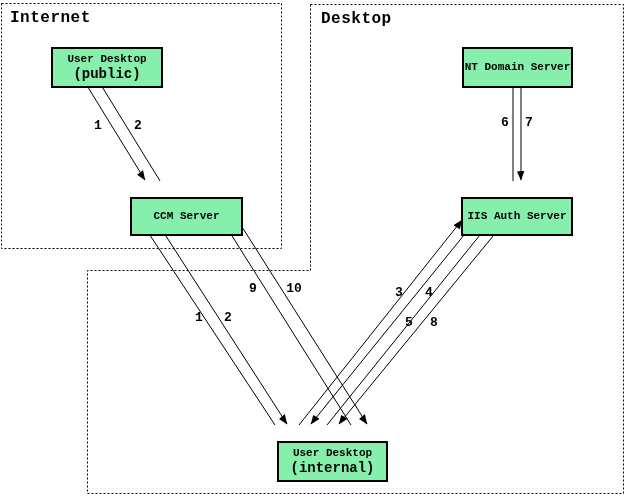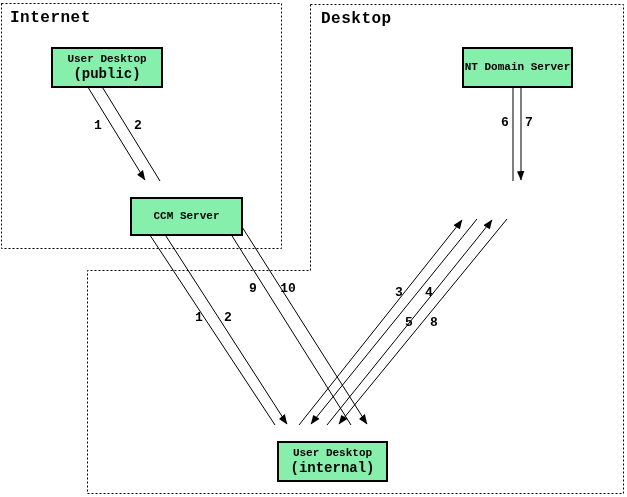--- a/index.html
+++ b/index.html
@@ -75,37 +75,40 @@
   </div>
 
   <div class="node" style="left:462px;top:31px;width:111px;height:41px;">
     <span class="node-title">NT Domain Server</span>
   </div>
 
   <div class="node" style="left:130px;top:181px;width:113px;height:39px;">
     <span class="node-title">CCM Server</span>
   </div>
 
+  <div class="node" style="left:461px;top:181px;width:112px;height:39px;">
+    <span class="node-title">IIS Auth Server</span>
+  </div>
 
   <div class="node" style="left:277px;top:425px;width:111px;height:41px;">
     <span class="node-title">User Desktop</span>
     <span class="node-sub">(internal)</span>
   </div>
 
   <span class="edge-num" style="left:98px;top:125px;">1</span>
   <span class="edge-num" style="left:138px;top:125px;">2</span>
 
   <span class="edge-num" style="left:505px;top:122px;">6</span>
   <span class="edge-num" style="left:529px;top:122px;">7</span>
 
   <span class="edge-num" style="left:199px;top:317px;">1</span>
   <span class="edge-num" style="left:228px;top:317px;">2</span>
 
   <span class="edge-num" style="left:253px;top:288px;">9</span>
-  <span class="edge-num" style="left:288px;top:288px;">10</span>
+  <span class="edge-num" style="left:294px;top:288px;">10</span>
 
   <span class="edge-num" style="left:399px;top:292px;">3</span>
   <span class="edge-num" style="left:429px;top:292px;">4</span>
 
   <span class="edge-num" style="left:409px;top:322px;">5</span>
   <span class="edge-num" style="left:434px;top:322px;">8</span>
 
 </div>
 
 </body></html>

